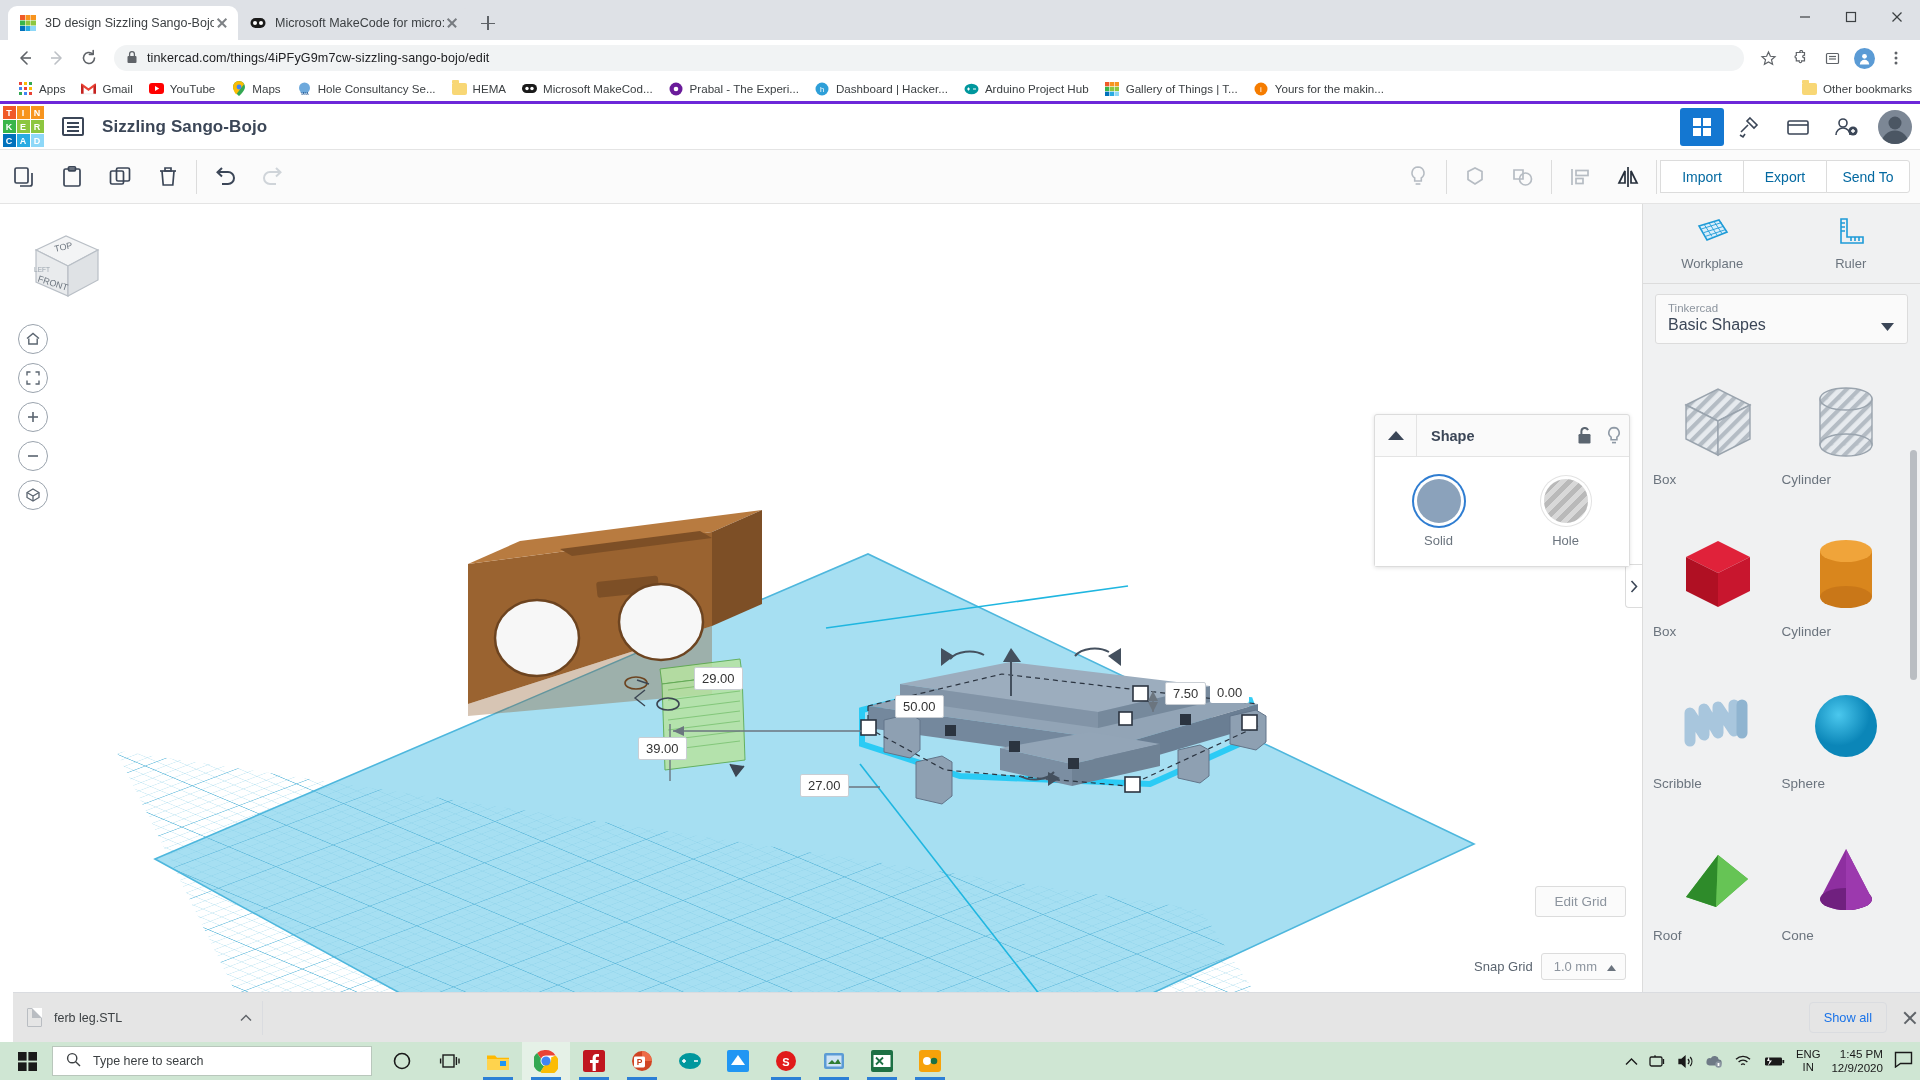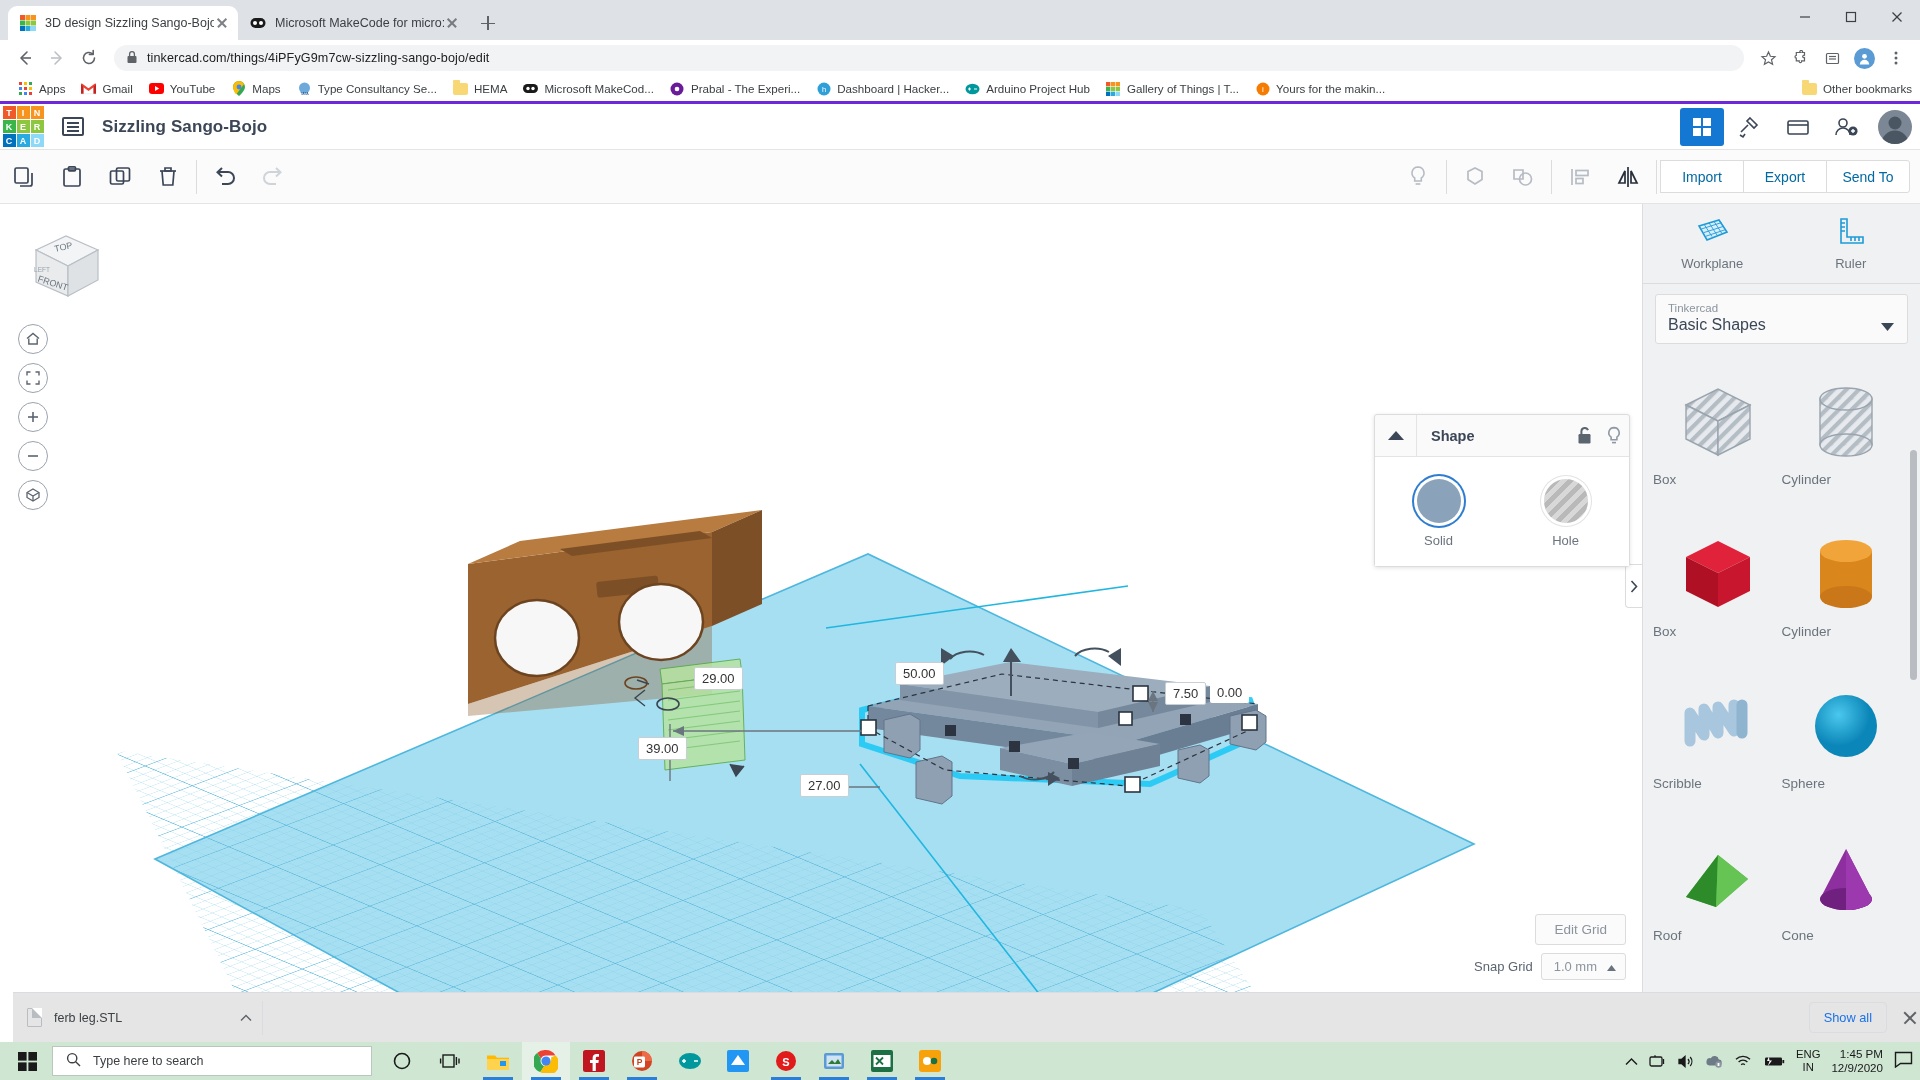--- a/index.html
+++ b/index.html
@@ -134,21 +134,21 @@
     position: absolute; background: #fff; border: 1px solid #c9ced4; border-radius: 2px;
     font-size: 13px; color: #333; padding: 3px 7px; white-space: nowrap;
   }
   .dim-label.plain { border: none; background: #fff; }
 
   .grid-controls { position: absolute; right: 16px; bottom: 12px; text-align: right; }
   .edit-grid-btn {
     display: inline-block; padding: 7px 18px; border: 1px solid #dcdcdc; background: #fbfbfb;
     font-size: 13.5px; color: #8c949e; border-radius: 3px; margin-bottom: 8px;
   }
-  .snap-row { display: flex; align-items: center; justify-content: space-between; gap: 8px; }
+  .snap-row { display: flex; align-items: center; justify-content: space-between; gap: 8px; margin-top: 28px; }
   .snap-lbl { font-size: 13px; color: #5b6570; }
   .snap-sel {
     padding: 5px 9px 5px 12px; border: 1px solid #dcdcdc; background: #fbfbfb; border-radius: 3px;
     font-size: 13px; color: #8c949e; display: flex; align-items: center; gap: 10px;
   }
 
   .panel-toggle {
     position: absolute; right: 0px; top: 360px; width: 17px; height: 44px; background: #fff;
     border: 1px solid #dcdcdc; border-right: none; border-radius: 4px 0 0 4px;
     display: flex; align-items: center; justify-content: center; color: #3b4657; font-size: 13px;
@@ -409,21 +409,21 @@
       </span>
       <span>Maps</span>
     </div>
     <div class="bm">
       <span class="bm-ico">
         <svg width="15" height="14" viewBox="0 0 15 14">
             <circle cx="7.5" cy="6" r="5.5" fill="#6ea9dc"></circle>
             <text x="7.5" y="13" font-size="3.6" fill="#1a4e8a" text-anchor="middle" font-family="Liberation Sans">TATA</text>
           </svg>
       </span>
-      <span>Type Consultancy Se...</span>
+      <span>Hole Consultancy Se...</span>
     </div>
     <div class="bm">
       <span class="bm-ico">
           <span class="folder-ico"></span>
         </span>
       <span>HEMA</span>
     </div>
     <div class="bm">
       <span class="bm-ico">
         <svg width="15" height="11" viewBox="0 0 15 11">
@@ -801,21 +801,21 @@
           <div class="nav-btn">
             <svg width="16" height="16" viewBox="0 0 16 16" fill="none" stroke="#5b6570" stroke-width="1.3">
                 <path d="M8 2 14 5.5v5L8 14 2 10.5v-5Z"></path>
                 <path d="M2 5.5 8 9l6-3.5M8 9v5"></path>
               </svg>
           </div>
         </div>
 
         <div class="dim-label" style="left:694px; top:463px;">29.00</div>
         <div class="dim-label" style="left:638px; top:533px;">39.00</div>
-        <div class="dim-label" style="left:895px; top:458px;">50.00</div>
+        <div class="dim-label" style="left:895px; top:491px;">50.00</div>
         <div class="dim-label" style="left:800px; top:570px;">27.00</div>
         <div class="dim-label" style="left:1165px; top:478px;">7.50</div>
         <div class="dim-label plain" style="left:1210px; top:478px;">0.00</div>
 
         <div class="grid-controls">
           <div class="edit-grid-btn">Edit Grid</div>
           <div class="snap-row">
             <span class="snap-lbl">Snap Grid</span>
             <span class="snap-sel">
               <span>1.0 mm</span>

